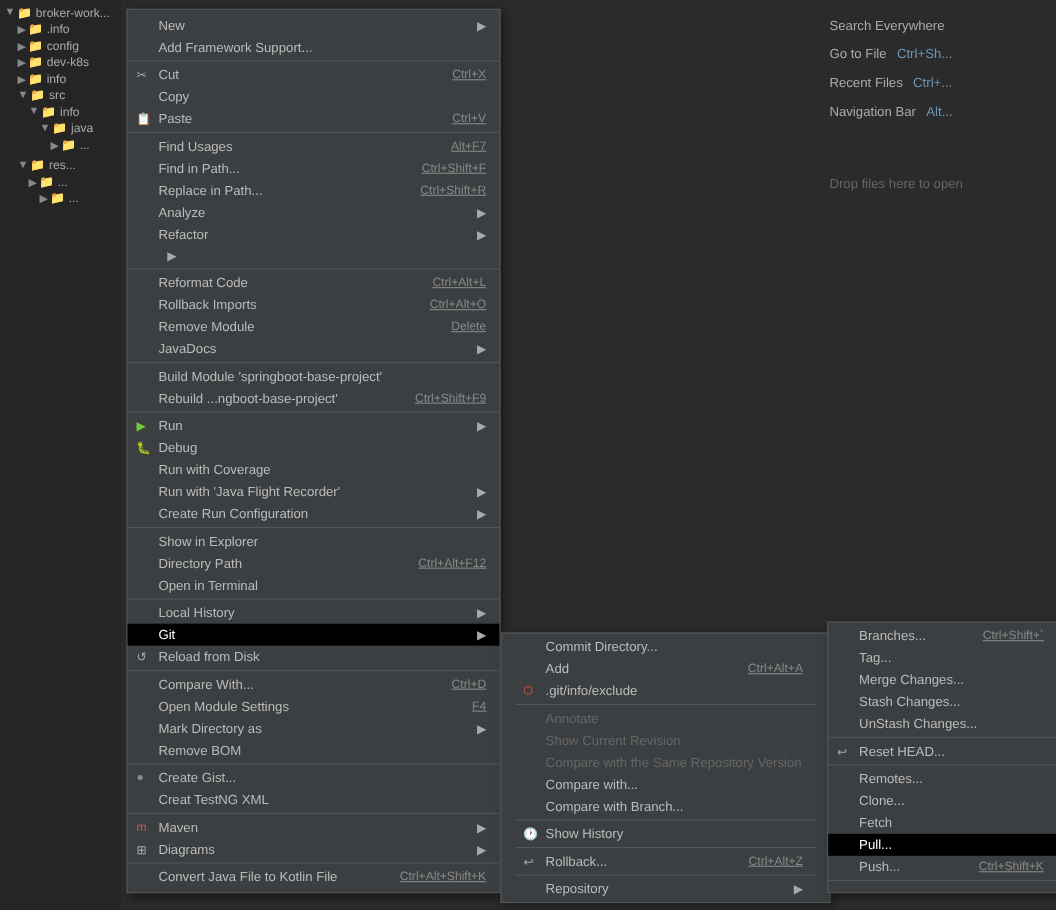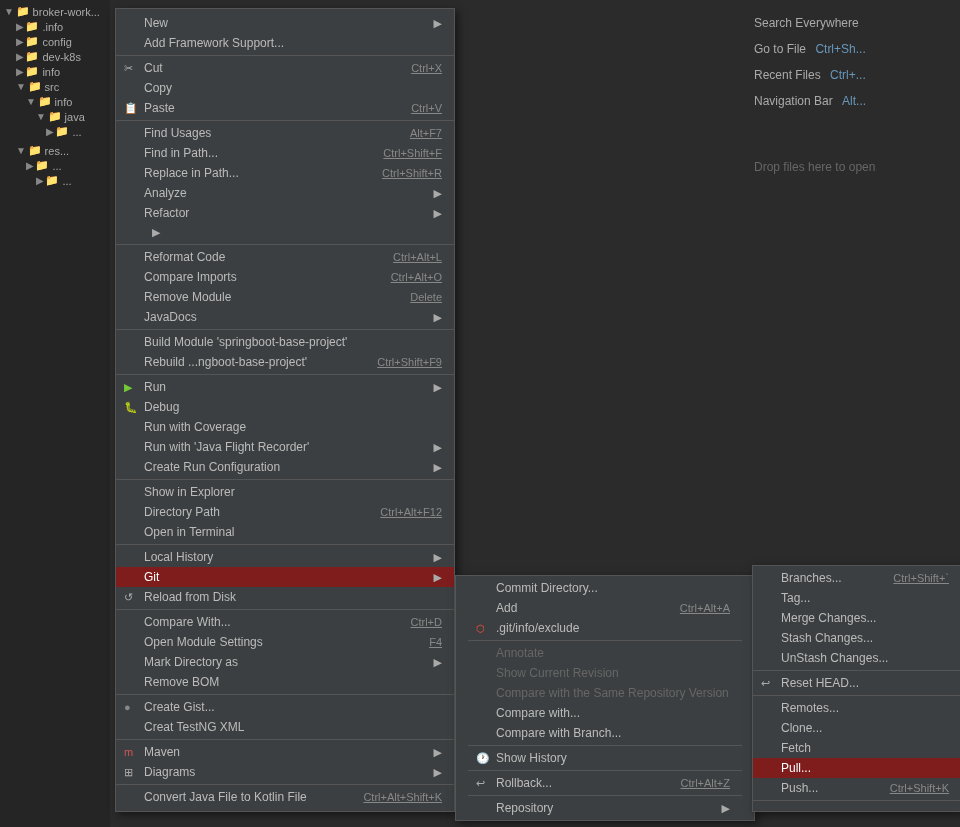--- a/index.html
+++ b/index.html
@@ -68,21 +68,21 @@
       display: flex;
       align-items: center;
       justify-content: space-between;
       padding: 3px 12px 3px 28px;
       font-size: 12px;
       color: #bbbbbb;
       cursor: default;
       white-space: nowrap;
       position: relative;
     }
-    .menu-item.selected { background: #7f1d1d; color: #fff; align-items: center; }
+    .menu-item.selected { background: #000000; color: #fff; align-items: center; }
     .menu-item .label { flex: 1; }
     .menu-item .shortcut { color: #888; font-size: 11px; margin-left: 20px; text-decoration: underline; }
     .menu-item .arrow-right { color: #aaa; margin-left: 8px; font-size: 11px; }
     .menu-item .icon-left {
       position: absolute;
       left: 8px;
       font-size: 11px;
       color: #aaa;
     }
     .menu-separator {
@@ -251,21 +251,21 @@
   </div>
   <div class="menu-item">
     <span class="arrow-right">▶</span>
   </div>
   <div class="menu-separator"></div>
   <div class="menu-item">
     <span class="label">Reformat Code</span>
     <span class="shortcut">Ctrl+Alt+L</span>
   </div>
   <div class="menu-item">
-    <span class="label">Compare Imports</span>
+    <span class="label">Rollback Imports</span>
     <span class="shortcut">Ctrl+Alt+O</span>
   </div>
   <div class="menu-item">
     <span class="label">Remove Module</span>
     <span class="shortcut">Delete</span>
   </div>
   <div class="menu-item">
     <span class="label">JavaDocs</span>
     <span class="arrow-right">▶</span>
   </div>

